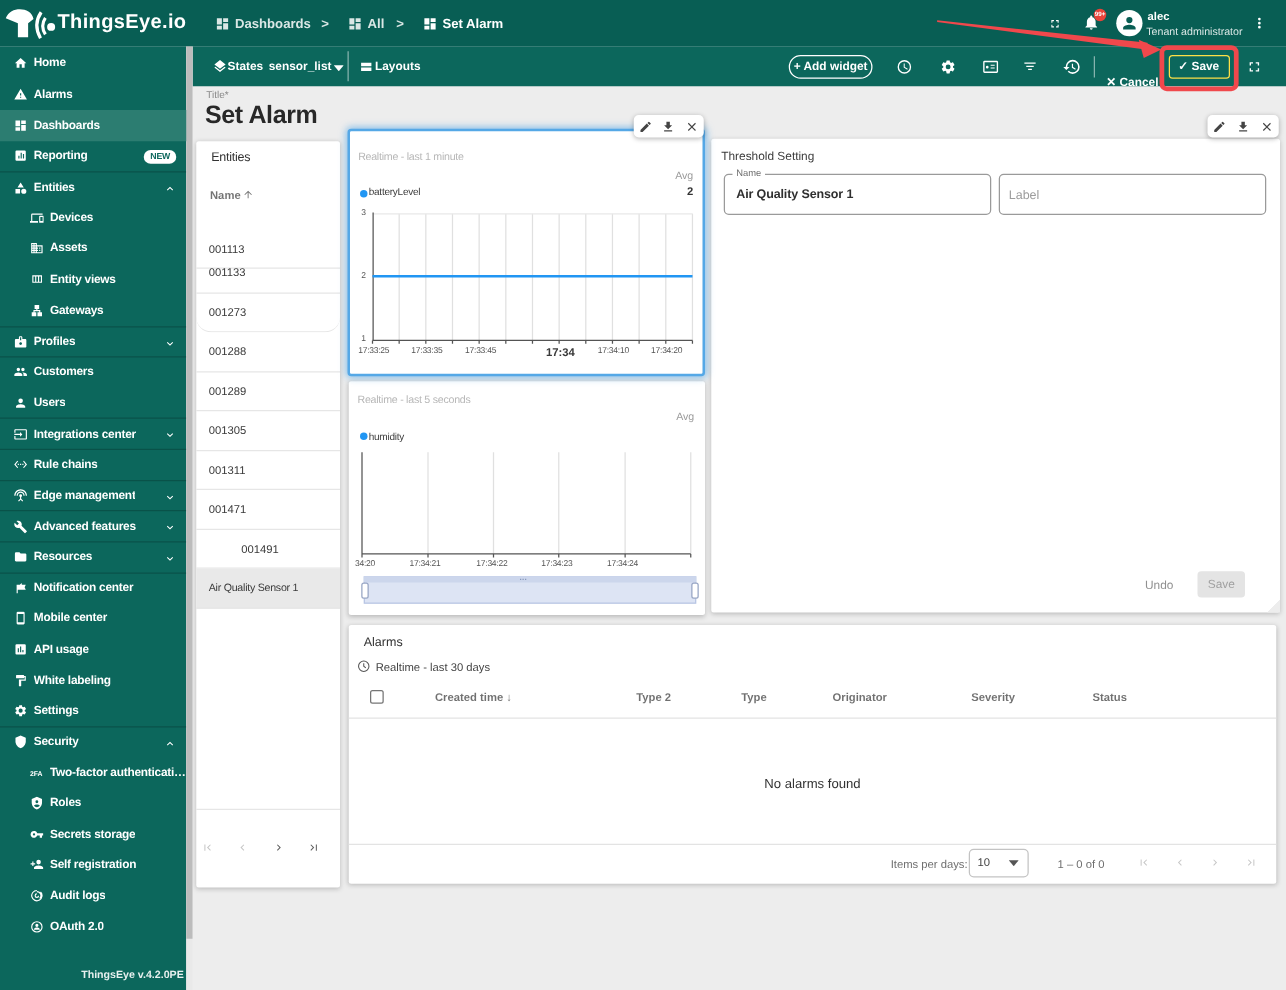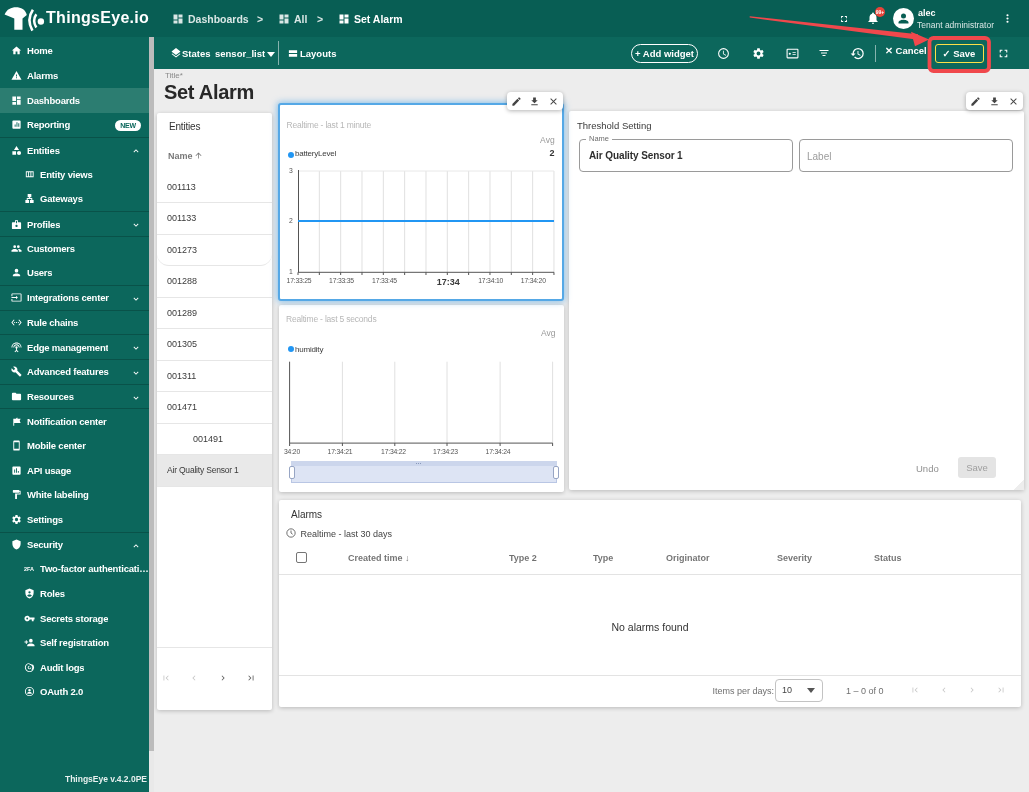--- a/index.html
+++ b/index.html
@@ -104,21 +104,21 @@
   <svg class="abs" style="left:631px;top:10px" width="15" height="13" viewBox="0 0 24 24" fill="#fff">
       <path d="M21 3H3a2 2 0 0 0-2 2v14a2 2 0 0 0 2 2h18a2 2 0 0 0 2-2V5a2 2 0 0 0-2-2zm0 16.01H3V4.99h18v14.02zM7 10.5a2 2 0 1 0 0 4 2 2 0 0 0 0-4zm5 0h6V9h-6v1.5zm0 4h6V13h-6v1.5z"></path>
     </svg>
   <svg class="abs" style="left:663px;top:10px" width="14" height="12" viewBox="0 0 24 24" fill="#fff">
       <path d="M3 6h18v2H3zm3 5h12v2H6zm3 5h6v2H9z"></path>
     </svg>
   <svg class="abs" style="left:696px;top:9px" width="15" height="15" viewBox="0 0 24 24" fill="#fff">
       <path d="M13 3a9 9 0 0 0-9 9H1l3.89 3.89.07.14L9 12H6a7 7 0 1 1 7 7 6.96 6.96 0 0 1-4.95-2.05l-1.41 1.41A8.95 8.95 0 0 0 13 21a9 9 0 0 0 0-18zm-1 5v5l4.28 2.54.72-1.21-3.5-2.08V8h-1.5z"></path>
     </svg>
   <div class="abs" style="left:721px;top:8px;width:1px;height:17px;background:rgba(255,255,255,0.5)"></div>
-  <div class="abs wtxt" style="left:731px;top:8px;font-size:9.5px;font-weight:700">✕ Cancel</div>
+  <div class="abs wtxt" style="left:731px;top:23px;font-size:9.5px;font-weight:700">✕ Cancel</div>
   <div class="abs" style="left:780.5px;top:6.5px;width:49px;height:19px;border:1px solid #fde047;border-radius:3px;color:#fff;font-size:9.5px;font-weight:700;text-align:center;line-height:17px;white-space:nowrap">✓ Save</div>
   <svg class="abs" style="left:843px;top:10px" width="13" height="13" viewBox="0 0 24 24" fill="#fff">
       <path d="M7 14H5v5h5v-2H7v-3zm-2-4h2V7h3V5H5v5zm12 7h-3v2h5v-5h-2v3zM14 5v2h3v3h2V5h-5z"></path>
     </svg>
 </div>
 
 <div class="abs" id="sidebar"></div>
 <div class="abs" id="sbtrack"></div>
 <div class="abs" id="sbthumb"></div>
 <div class="abs" id="menu" style="left:0;top:38.6px;width:149px;z-index:23">
@@ -158,20 +158,36 @@
     <div class="mi div">
       <span class="ic">
         <svg width="11" height="11" viewBox="0 0 24 24" fill="#fff">
           <path d="M12 2l-5.5 9h11L12 2zm5.5 11a4.5 4.5 0 1 0 0 9 4.5 4.5 0 0 0 0-9zM3 21.5h8v-8H3v8z"></path>
         </svg>
       </span>
       <span style="white-space:nowrap;overflow:hidden">Entities</span>
       <svg class="chev" width="10" height="10" viewBox="0 0 24 24" fill="#fff">
         <path d="M7.41 15.41L12 10.83l4.59 4.58L18 14l-6-6-6 6 1.41 1.41z"></path>
       </svg>
+    </div>
+    <div class="mi sub">
+      <span class="ic">
+        <svg width="11" height="11" viewBox="0 0 24 24" fill="#fff">
+          <path d="M4 6h18V4H4a2 2 0 0 0-2 2v11H0v3h14v-3H4V6zm19 2h-6a1 1 0 0 0-1 1v10a1 1 0 0 0 1 1h6a1 1 0 0 0 1-1V9a1 1 0 0 0-1-1zm-1 9h-4v-7h4v7z"></path>
+        </svg>
+      </span>
+      <span style="white-space:nowrap;overflow:hidden">Devices</span>
+    </div>
+    <div class="mi sub">
+      <span class="ic">
+        <svg width="11" height="11" viewBox="0 0 24 24" fill="#fff">
+          <path d="M12 7V3H2v18h20V7H12zM6 19H4v-2h2v2zm0-4H4v-2h2v2zm0-4H4V9h2v2zm0-4H4V5h2v2zm4 12H8v-2h2v2zm0-4H8v-2h2v2zm0-4H8V9h2v2zm0-4H8V5h2v2zm10 12h-8v-2h2v-2h-2v-2h2v-2h-2V9h8v10zm-2-8h-2v2h2v-2zm0 4h-2v2h2v-2z"></path>
+        </svg>
+      </span>
+      <span style="white-space:nowrap;overflow:hidden">Assets</span>
     </div>
     <div class="mi sub">
       <span class="ic">
         <svg width="11" height="11" viewBox="0 0 24 24" fill="#fff">
           <path d="M4 5v13h17V5H4zm5 11H6v-9h3v9zm5 0h-3v-9h3v9zm5 0h-3v-9h3v9z"></path>
         </svg>
       </span>
       <span style="white-space:nowrap;overflow:hidden">Entity views</span>
     </div>
     <div class="mi sub">
@@ -366,21 +382,21 @@
 <div class="abs" style="left:165px;top:71px;font-size:8px;color:#8a8a8a;z-index:5">Title*</div>
 <div class="abs" style="left:164px;top:81px;font-size:20px;font-weight:700;color:#282828;z-index:5;letter-spacing:-0.3px">Set Alarm</div>
 
 <div class="card" style="left:157px;top:113px;width:115px;height:597px">
   <div class="abs" style="left:12px;top:7.5px;font-size:10px;color:#333;letter-spacing:-0.2px">Entities</div>
   <div class="abs" style="left:11px;top:38px;font-size:9px;color:rgba(0,0,0,0.55);font-weight:700">Name</div>
   <svg class="abs" style="left:37px;top:38px" width="9" height="9" viewBox="0 0 24 24" fill="#757575">
       <path d="M4 12l1.41 1.41L11 7.83V20h2V7.83l5.58 5.59L20 12l-8-8-8 8z"></path>
     </svg>
   <div class="abs" id="erows" style="left:0;top:58.5px;width:115px">
-      <div class="erow" style="top:0px;">001113</div>
+      <div class="erow" style="top:12px;">001113</div>
       <div class="erow" style="top:31.5px;">001133</div>
       <div class="erow" style="top:63px;border-radius:12px;">001273</div>
       <div class="erow" style="top:94.5px;">001288</div>
       <div class="erow" style="top:126px;">001289</div>
       <div class="erow" style="top:157.5px;">001305</div>
       <div class="erow" style="top:189px;">001311</div>
       <div class="erow" style="top:220.5px;">001471</div>
       <div class="erow" style="top:252px;padding-left:36px;">001491</div>
       <div class="erow" style="top:283.5px;background:#e9e9e9;font-size:8.5px;letter-spacing:-0.2px;">Air Quality Sensor 1</div>
     </div>

